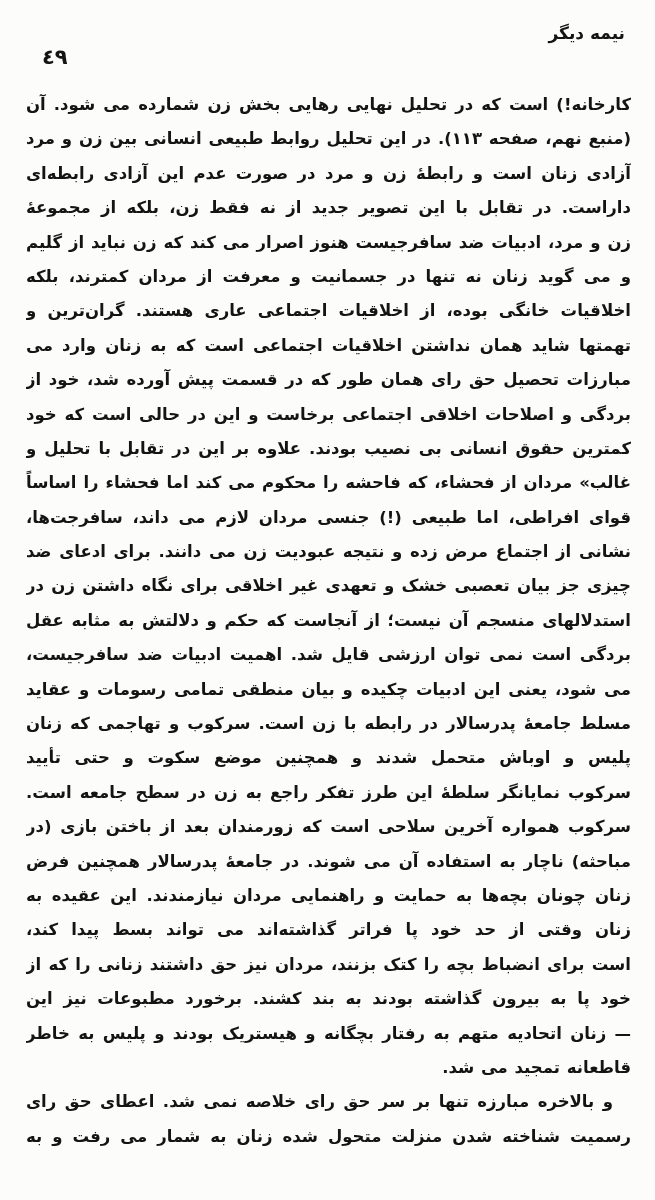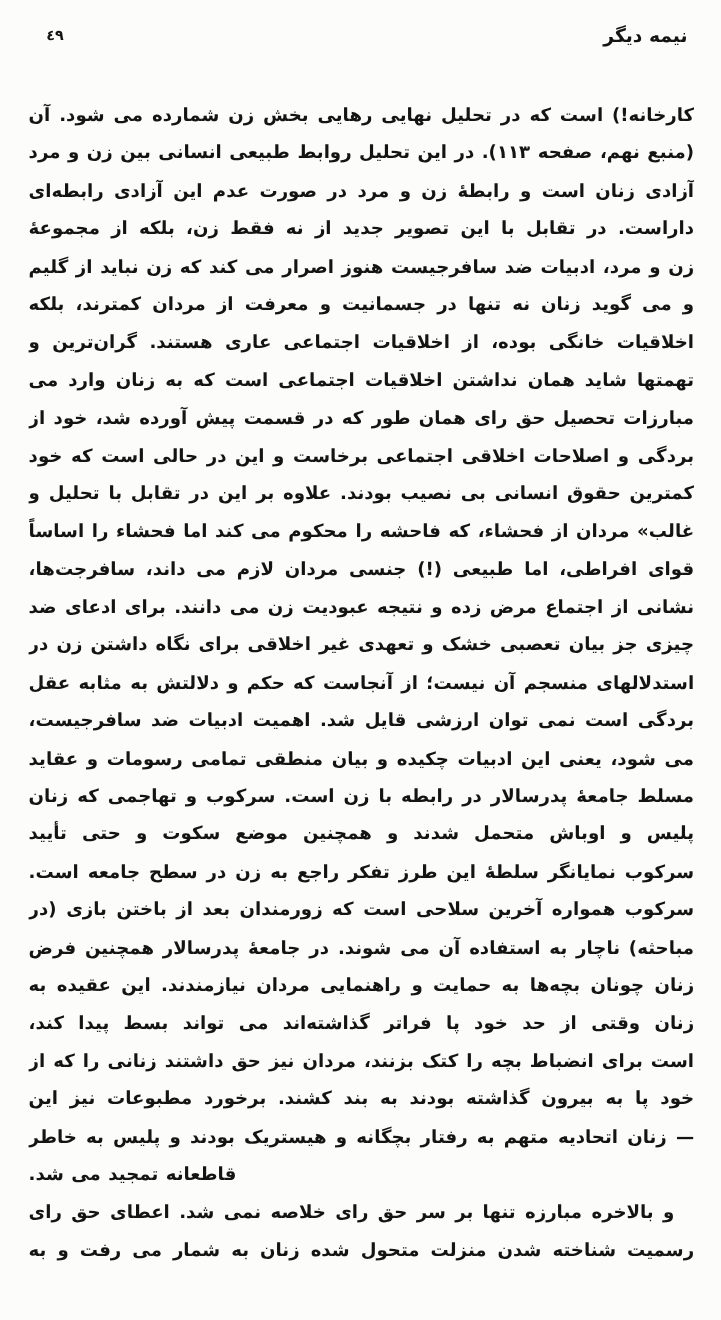--- a/index.html
+++ b/index.html
@@ -31,24 +31,25 @@
     align-items: flex-start;
     direction: rtl;
   }
   .journal-title {
     font-size: 17px;
     font-weight: bold;
     letter-spacing: 0.5px;
     line-height: 30px;
   }
   .page-number {
-    font-size: 13px;
+    font-size: 21px;
     font-weight: bold;
     line-height: 30px;
     padding-left: 12px;
+    margin-top: 24px;
   }
   .text-block {
     position: absolute;
     top: 88px;
     right: 24px;
     left: 26px;
     direction: rtl;
     font-size: 16.5px;
     font-weight: bold;
   }
@@ -57,21 +58,21 @@
     line-height: 34.4px;
     overflow: hidden;
     white-space: normal;
     word-spacing: 1px;
   }
   .text-line.justify {
     text-align: justify;
     text-align-last: justify;
   }
   .text-line.right {
-    text-align: left;
+    text-align: right;
   }
   .text-line.indent {
     text-align: justify;
     text-align-last: justify;
     text-indent: 18px;
   }
 </style>
 </head>
 <body>
 

